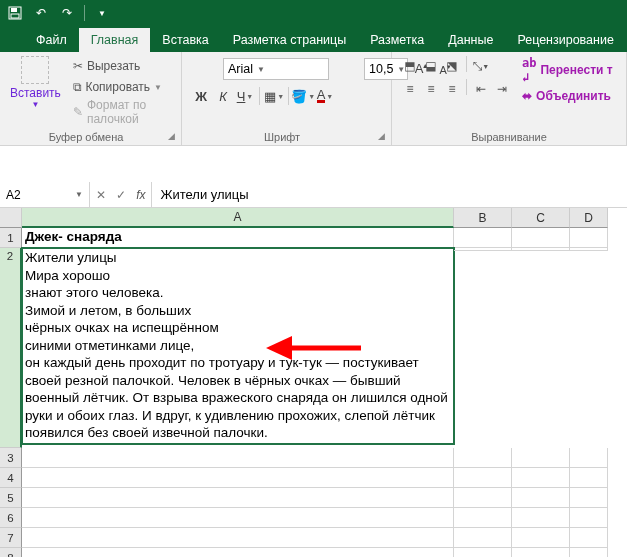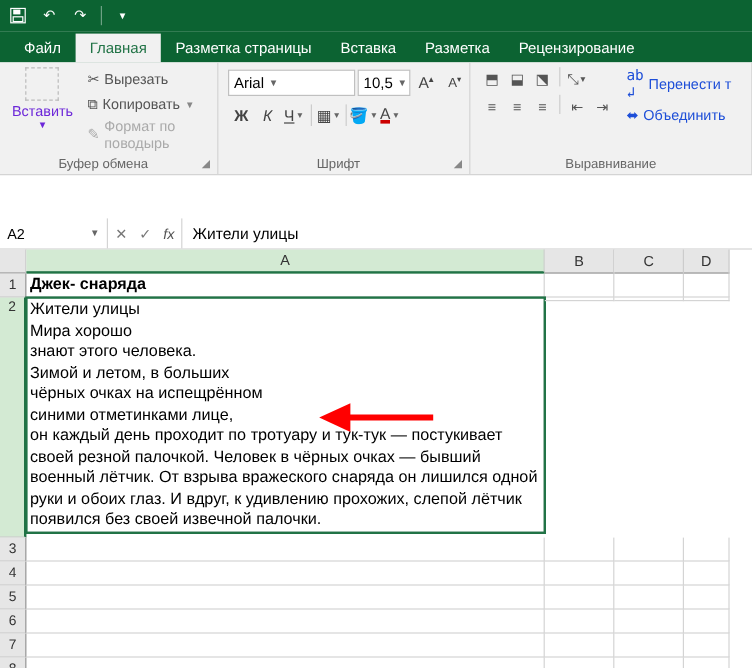--- a/index.html
+++ b/index.html
@@ -2,51 +2,51 @@
 <html><head>
 <meta charset="utf-8">
 <style>
   * { box-sizing: border-box; margin: 0; padding: 0; font-family: 'Segoe UI', Tahoma, sans-serif; }
   body { background: #fff; width: 627px; height: 557px; overflow: hidden; font-size: 12px; }
 
   .titlebar { background: #0c6332; height: 26px; display: flex; align-items: center; padding: 0 6px; gap: 8px; }
   .titlebar .qat-btn { width: 18px; height: 18px; display: flex; align-items: center; justify-content: center; color: #fff; font-size: 12px; }
   .titlebar .sep { width: 1px; height: 16px; background: rgba(255,255,255,0.4); }
 
-  .tabs { background: #0c6332; height: 26px; display: flex; align-items: flex-end; padding-left: 8px; }
+  .tabs { background: #0c6332; height: 26px; display: flex; align-items: flex-end; padding-left: 24px; }
   .tab { padding: 5px 12px; color: #fff; font-size: 12.5px; cursor: pointer; }
   .tab.active { background: #f1f1f1; color: #217346; }
 
   .ribbon { background: #f1f1f1; height: 94px; display: flex; border-bottom: 1px solid #d4d4d4; }
   .group { border-right: 1px solid #d4d4d4; display: flex; flex-direction: column; padding: 2px 4px 0; }
   .group-body { flex: 1; display: flex; align-items: flex-start; }
   .group-label { text-align: center; font-size: 11px; color: #666; padding: 1px 0 2px; }
   .group-label .launcher { float: right; color: #888; font-size: 9px; padding-right: 2px; cursor: pointer; }
 
   .big-btn { display: flex; flex-direction: column; align-items: center; padding: 2px 6px; color: #6d28d9; }
   .big-btn .icon-box { width: 28px; height: 28px; border: 1px dashed #bbb; margin-bottom: 2px; }
   .big-btn .drop { font-size: 8px; }
 
   .col { display: flex; flex-direction: column; gap: 1px; padding: 2px 4px; }
   .line-btn { display: flex; align-items: center; gap: 4px; font-size: 12px; color: #555; min-height: 20px; padding: 0 2px; }
   .line-btn.dis { color: #aaa; }
 
   .font-row { display: flex; align-items: center; gap: 2px; padding: 2px 0; }
-  .font-combo { background: #fff; border: 1px solid #c0c0c0; height: 22px; display: flex; align-items: center; padding: 0 4px; font-size: 12.5px; }
+  .font-combo { background: #fff; border: 1px solid #c0c0c0; height: 22px; display: flex; align-items: center; padding: 0 4px; font-size: 12.5px; margin-left: 33px; }
   .font-combo .drop { margin-left: 4px; color: #666; font-size: 8px; }
   .fmt-row { display: flex; align-items: center; gap: 0; padding-top: 3px; }
   .fmt-btn { width: 22px; height: 22px; display: flex; align-items: center; justify-content: center; color: #444; font-size: 13px; }
   .fmt-btn .drop { font-size: 7px; margin-left: 1px; color: #666; }
 
   .align-col { display: flex; flex-direction: column; gap: 3px; padding: 2px 4px; }
   .align-row { display: flex; gap: 1px; }
   .align-btn { width: 20px; height: 20px; display: flex; align-items: center; justify-content: center; color: #555; }
 
   .thin-col { display: flex; flex-direction: column; padding: 2px 4px; gap: 2px; color: #aaa; font-size: 11.5px; }
-  .thin-col .line-btn { color: #1d4ed8; }
+  .thin-col .line-btn { color: #a21caf; font-weight: bold; }
 
   .namebox-row { height: 26px; border-bottom: 1px solid #d4d4d4; display: flex; align-items: stretch; background: #fff; margin-top: 36px; }
   .name-box { width: 90px; border-right: 1px solid #d4d4d4; display: flex; align-items: center; padding: 0 6px; justify-content: space-between; font-size: 12px; }
   .name-box .drop { font-size: 8px; color: #666; }
   .fx-btns { display: flex; align-items: center; padding: 0 6px; gap: 10px; color: #777; border-right: 1px solid #d4d4d4; }
   .fx-btns .fx { font-style: italic; font-size: 12px; color: #555; }
   .formula-bar { flex: 1; display: flex; align-items: center; padding: 0 8px; font-size: 13px; }
   .corner { width: 22px; height: 20px; background: #e6e6e6; border-right: 1px solid #ccc; border-bottom: 1px solid #999; }
   .col-headers { display: flex; height: 20px; }
   .ch { background: #e6e6e6; border-right: 1px solid #ccc; border-bottom: 1px solid #999; display: flex; align-items: center; justify-content: center; font-size: 12px; color: #333; }
@@ -86,23 +86,24 @@
   </span>
   <span class="qat-btn">↶</span>
   <span class="qat-btn">↷</span>
   <span class="sep"></span>
   <span class="qat-btn" style="font-size:8px">▼</span>
 </div>
 
 <div class="tabs">
   <div class="tab">Файл</div>
   <div class="tab active">Главная</div>
+  <div class="tab">Вставка</div>
   <div class="tab">Разметка страницы</div>
-  <div class="tab">Вставка</div>
   <div class="tab">Разметка</div>
+  <div class="tab">Данные</div>
   <div class="tab">Рецензирование</div>
 </div>
 
 <div class="ribbon">
 
   <div class="group" style="width:182px">
     <div class="group-body">
       <div class="big-btn">
         <div class="icon-box"></div>
         <span>Вставить</span>
@@ -113,21 +114,21 @@
           <span>✂</span>
           <span>Вырезать</span>
         </div>
         <div class="line-btn">
           <span>⧉</span>
           <span>Копировать</span>
           <span style="font-size:8px;color:#888">▼</span>
         </div>
         <div class="line-btn dis">
           <span>✎</span>
-          <span>Формат по поводырь</span>
+          <span>Формат по палочкой</span>
         </div>
       </div>
     </div>
     <div class="group-label">
       <span>Буфер обмена</span>
       <span class="launcher">◢</span>
     </div>
   </div>
 
   <div class="group" style="width:210px">

